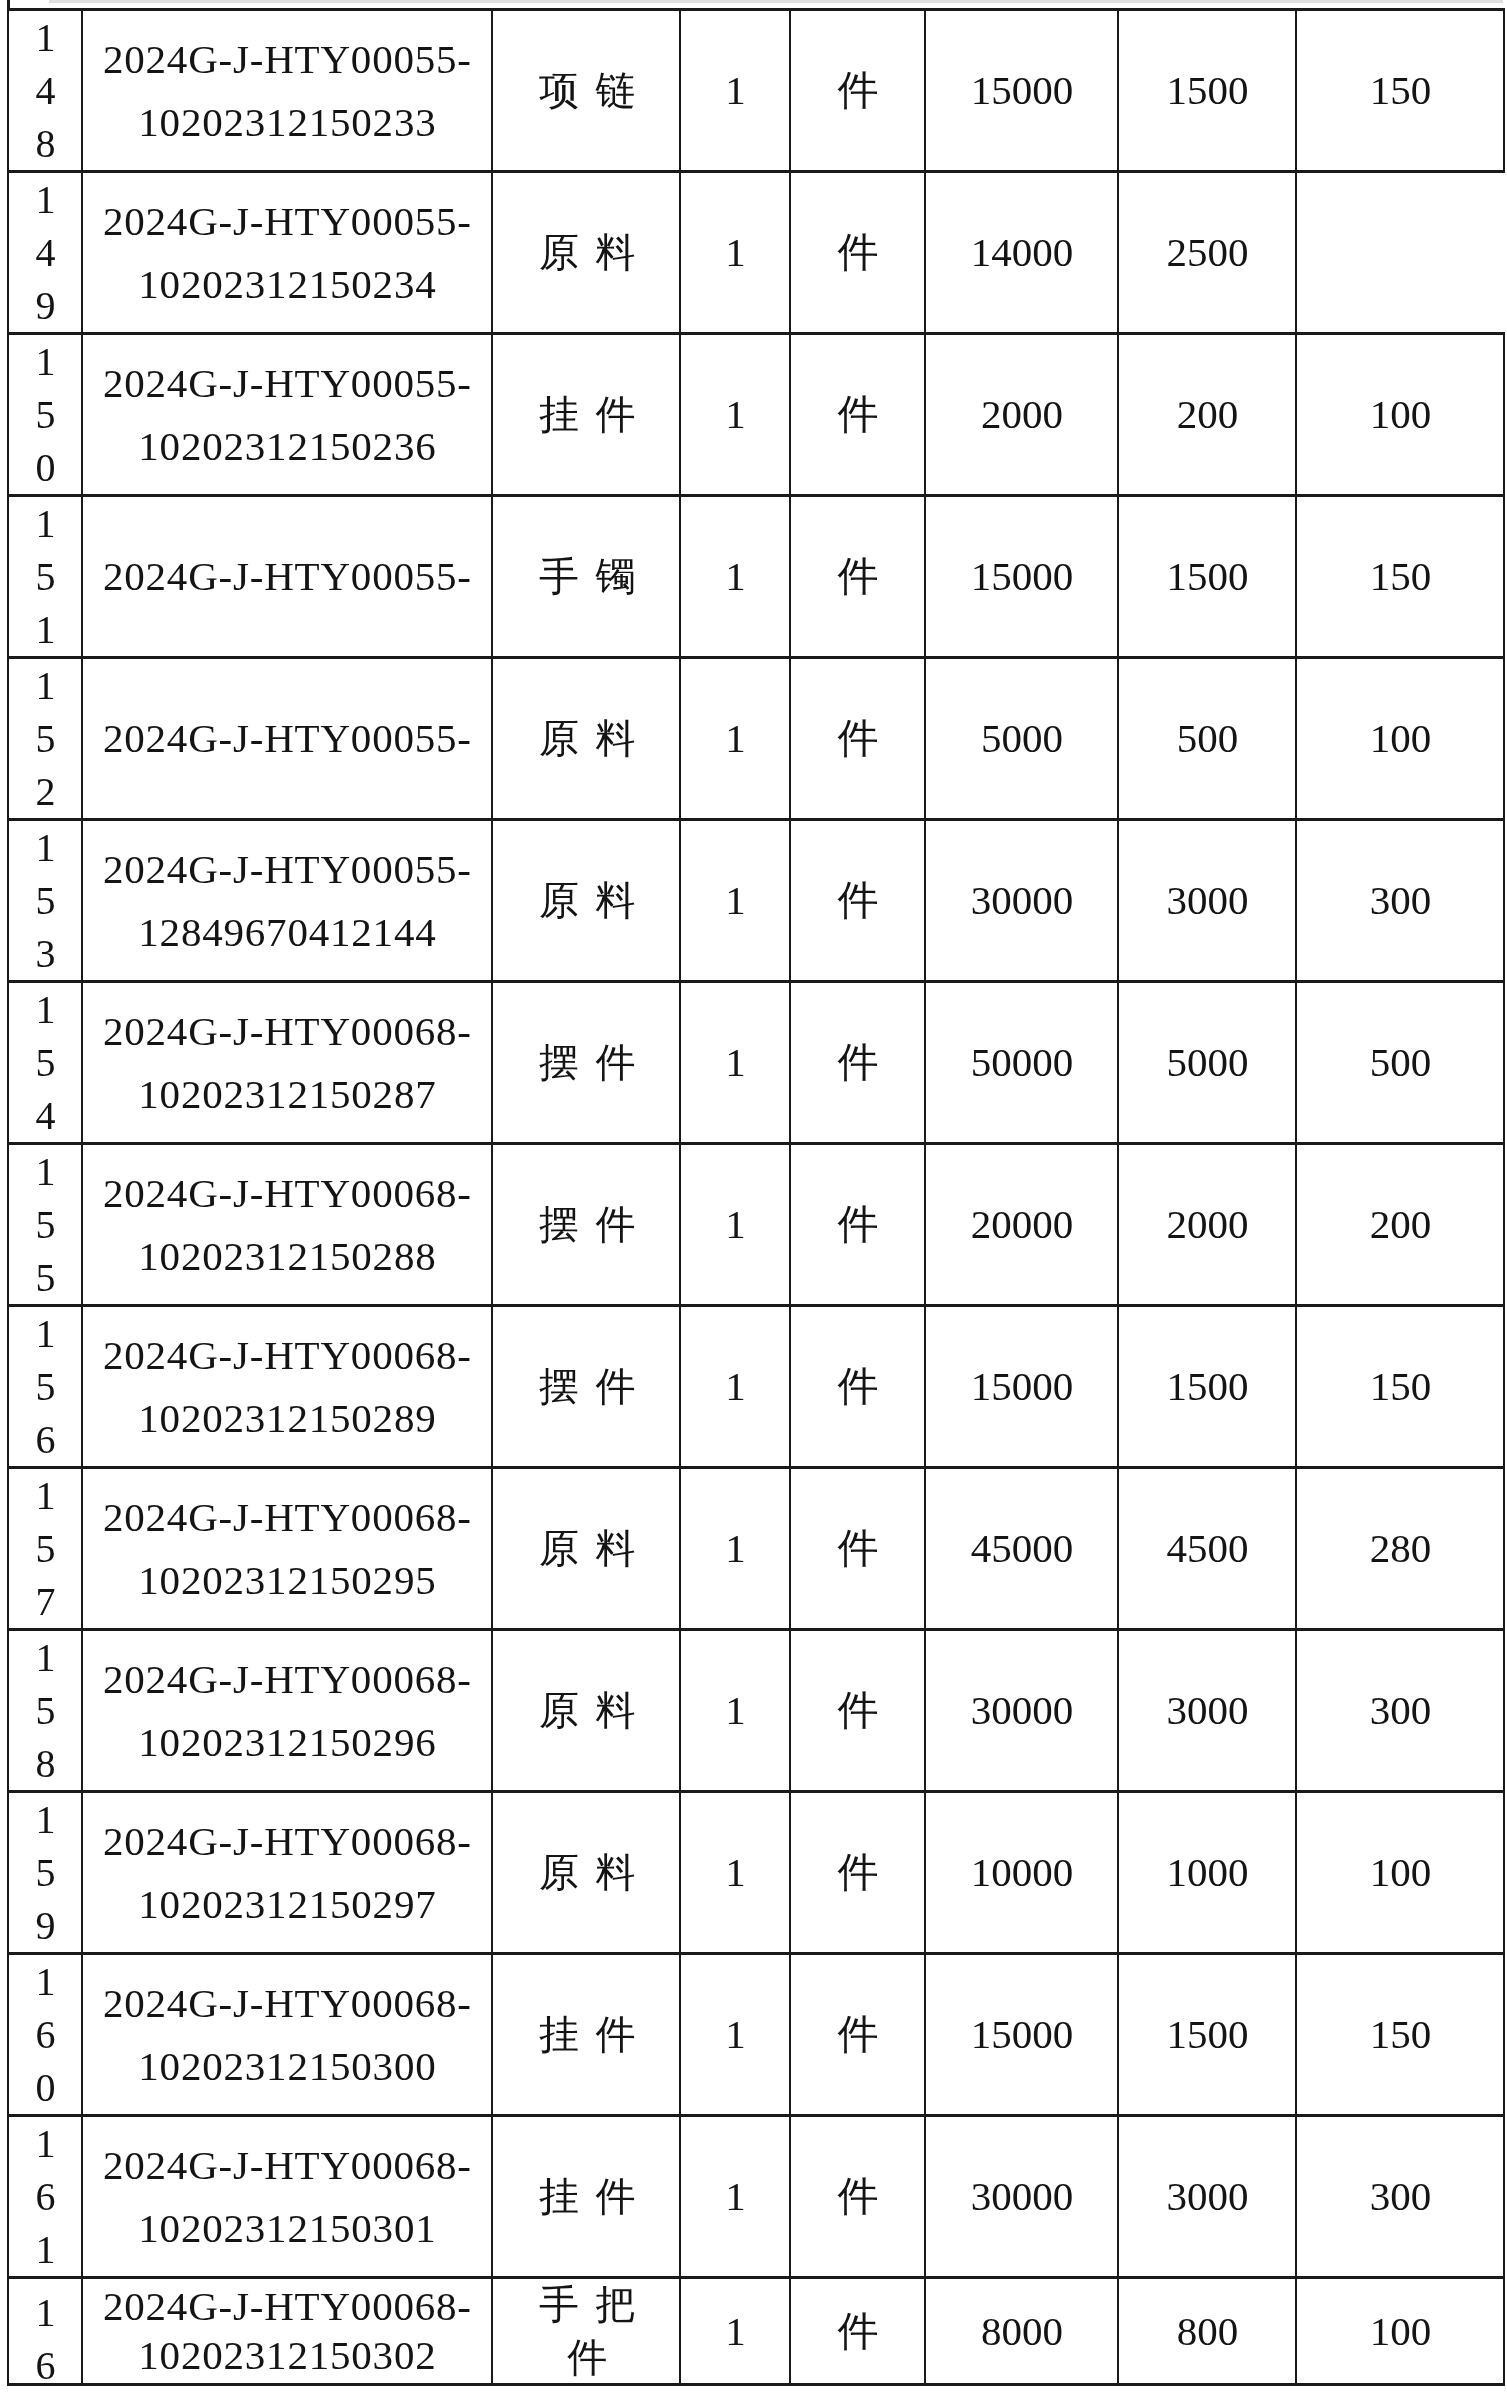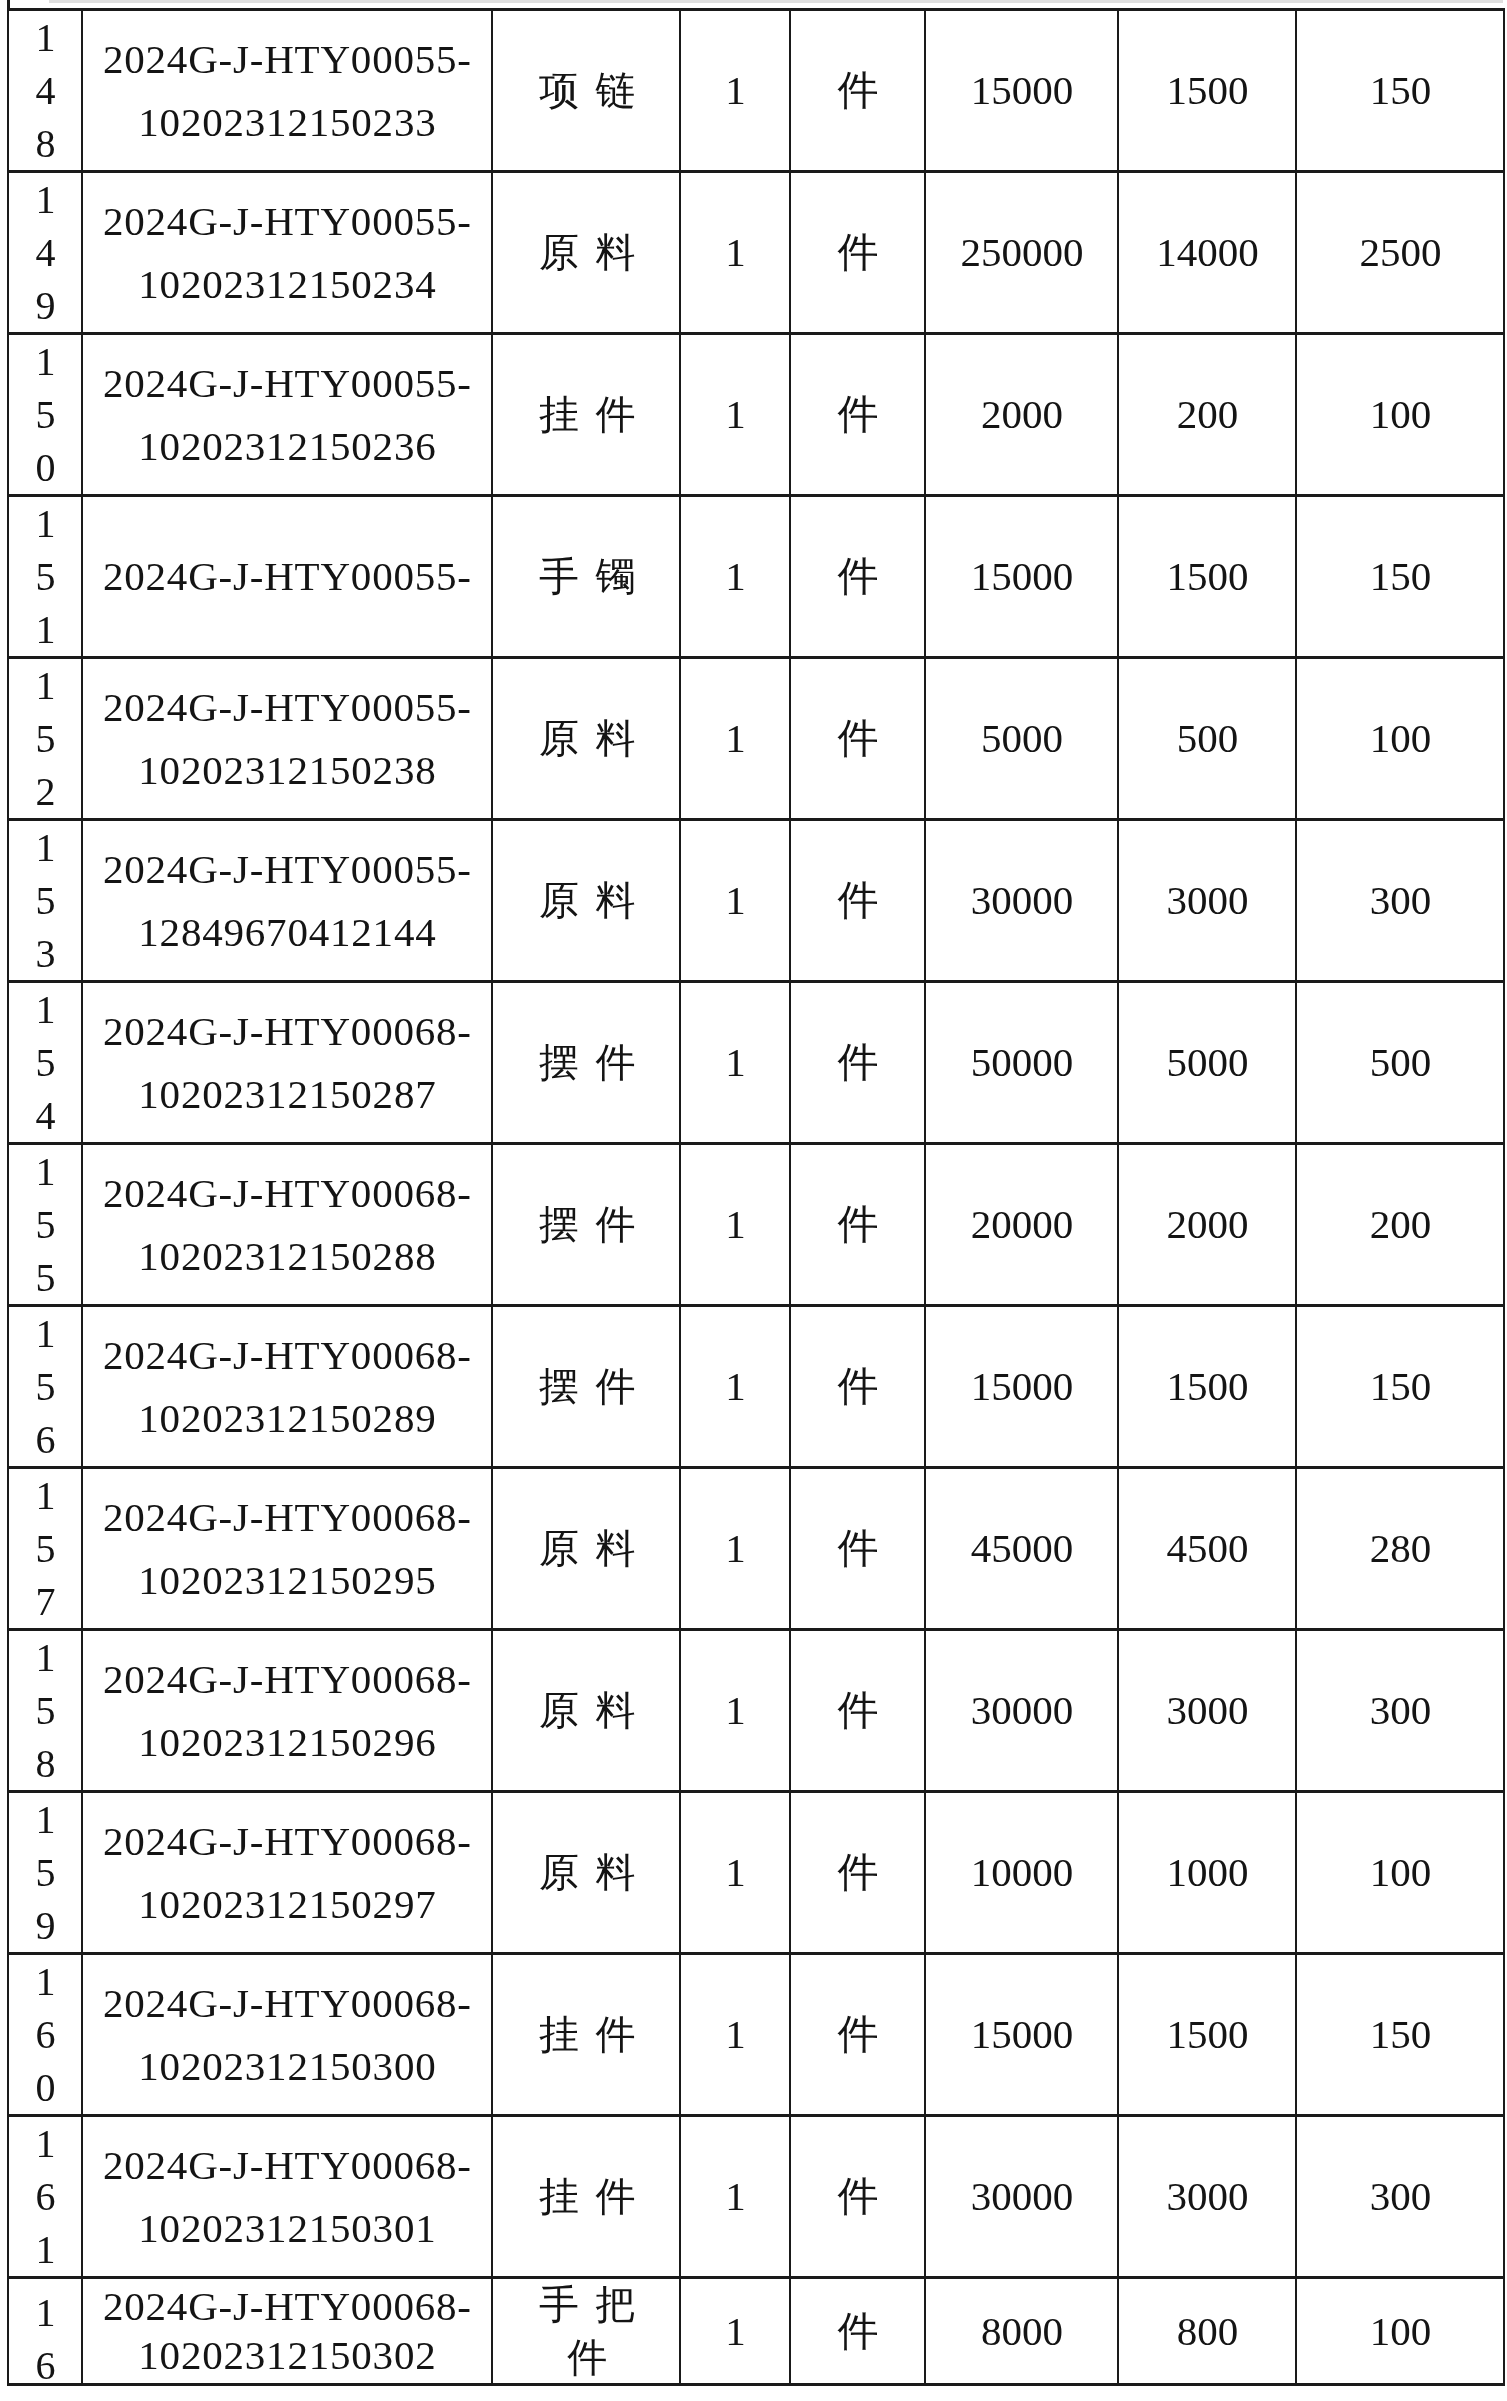--- a/index.html
+++ b/index.html
@@ -87,21 +87,20 @@
           <span class="digit">4</span>
           <span class="digit">9</span>
         </div>
         <div class="cell code">
           <span class="code-line">2024G-J-HTY00055-</span>
           <span class="code-line">10202312150234</span>
         </div>
         <div class="cell category">原料</div>
         <div class="cell qty">1</div>
         <div class="cell unit">件</div>
-        <div class="cell amt">250000</div>
         <div class="cell amt">14000</div>
         <div class="cell amt">2500</div>
       </div>
       <div class="row">
         <div class="cell no">
           <span class="digit">1</span>
           <span class="digit">5</span>
           <span class="digit">0</span>
         </div>
         <div class="cell code">
@@ -132,21 +131,20 @@
         <div class="cell amt">150</div>
       </div>
       <div class="row">
         <div class="cell no">
           <span class="digit">1</span>
           <span class="digit">5</span>
           <span class="digit">2</span>
         </div>
         <div class="cell code">
           <span class="code-line">2024G-J-HTY00055-</span>
-          <span class="code-line">10202312150238</span>
         </div>
         <div class="cell category">原料</div>
         <div class="cell qty">1</div>
         <div class="cell unit">件</div>
         <div class="cell amt">5000</div>
         <div class="cell amt">500</div>
         <div class="cell amt">100</div>
       </div>
       <div class="row">
         <div class="cell no">

